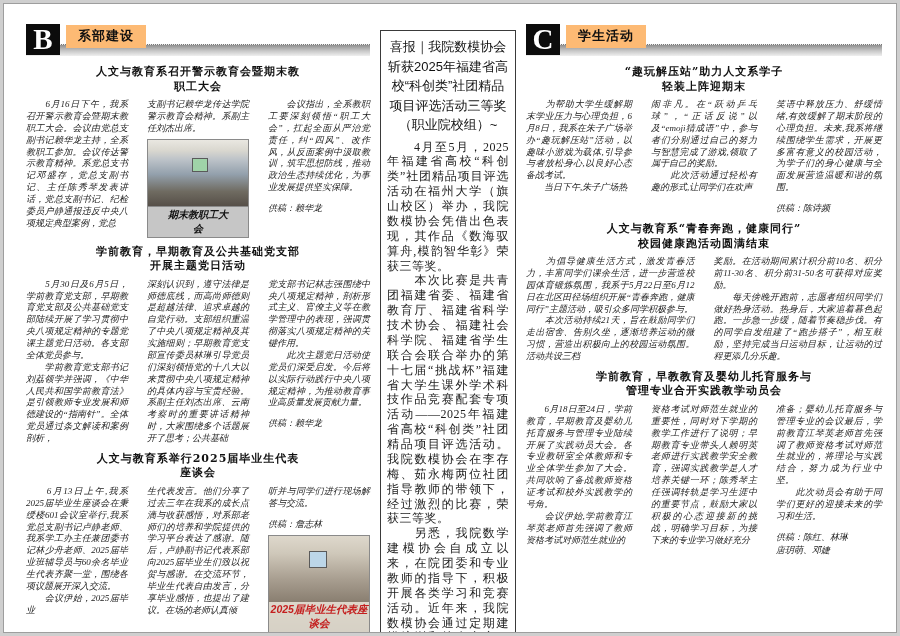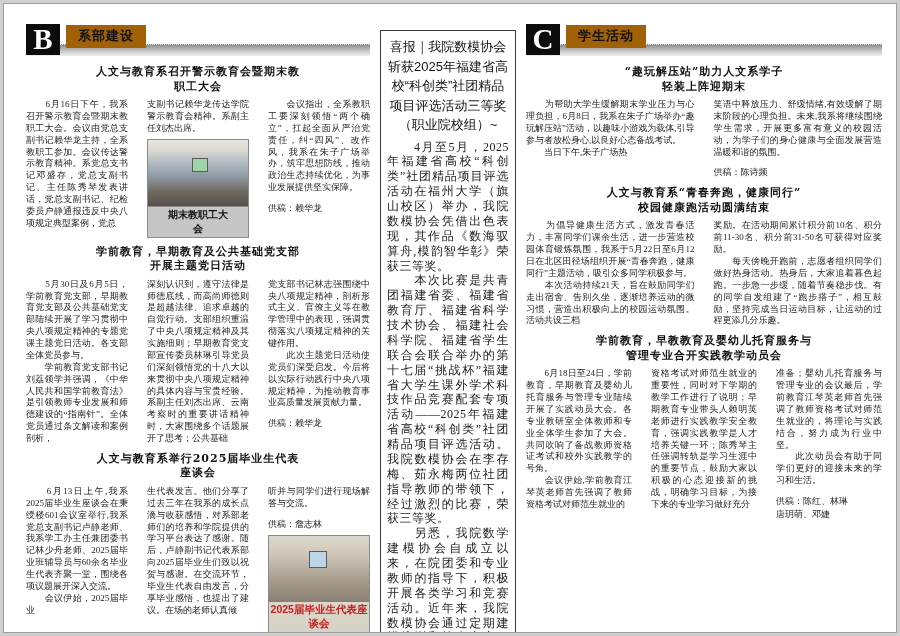--- a/index.html
+++ b/index.html
@@ -12,30 +12,30 @@
   .col-right{flex:1 1 auto;min-width:0;}
 
   
   .sec-head{position:relative;height:34px;margin-bottom:4px;}
   .band{position:absolute;left:0;right:0;bottom:2px;height:11px;
         background:linear-gradient(180deg,#8f8f8f 0%,#c9c9c9 55%,#efefef 100%);
         border-top:1px dotted #777;}
   .badge{position:absolute;left:0;top:0;width:34px;height:31px;background:#0c0c0c;color:#fff;
          font-family:"Liberation Serif",serif;font-size:29px;font-weight:bold;
          text-align:center;line-height:30px;z-index:2;}
-  .chip{position:absolute;left:40px;top:1px;background:#a16207;color:#111;font-weight:bold;
+  .chip{position:absolute;left:40px;top:1px;background:#fdba74;color:#111;font-weight:bold;
         font-size:13px;padding:2px 12px 3px;z-index:2;letter-spacing:1px;font-family:"Liberation Sans",sans-serif;}
 
   
   .headline{font-weight:bold;color:#111;text-align:center;font-size:11px;line-height:1.32;
             margin:7px 0 5px;white-space:pre-line;letter-spacing:1px;
             font-family:"DejaVu Serif","Liberation Serif",serif;}
 
   
-  .cols{display:flex;gap:19px;}
+  .cols{display:flex;gap:19px;font-style:italic;}
   .ccol{flex:1 1 0;min-width:0;}
   .coltext{font-size:9px;line-height:1.32;color:#1c1c1c;text-align:justify;white-space:pre-line;}
   .byline{font-size:9px;color:#1c1c1c;margin-top:8px;padding-right:2px;white-space:pre-line;}
 
   
   .photo{position:relative;border:1px solid #8a8a8a;margin-top:4px;overflow:hidden;}
   .photo-a{height:66px;background:
       linear-gradient(180deg,#e9e7e1 0%,#d9d7cf 16%,#bcc2c8 30%,#93a0ac 52%,#6f6b61 78%,#564f48 100%);}
   .photo-a::after{content:"";position:absolute;left:44%;top:28%;width:14%;height:18%;
       background:#9fd3a8;border:1px solid #5a5a5a;}
@@ -76,21 +76,21 @@
           <div class="cols">
             <div class="ccol">
               <div class="coltext">　　6月16日下午，我系召开警示教育会暨期末教职工大会。会议由党总支副书记赖华龙主持，全系教职工参加。会议传达警示教育精神。系党总支书记邓盛存，党总支副书记、主任陈秀琴发表讲话，党总支副书记、纪检委员户静通报违反中央八项规定典型案例，党总</div>
             </div>
             <div class="ccol">
               <div class="coltext">支副书记赖华龙传达学院警示教育会精神。系副主任刘杰出席。</div>
               <div class="photo photo-a"></div>
               <div class="photo-cap-bar">期末教职工大会</div>
             </div>
             <div class="ccol">
-              <div class="coltext">　　会议指出，全系教职工要深刻领悟“两个确立”，扛起全面从严治党责任，纠“四风”、改作风，我系在朱子广场举办，筑牢思想防线，推动政治生态持续优化，为事业发展提供坚实保障。</div>
+              <div class="coltext">　　会议指出，全系教职工要深刻领悟“职工大会”，扛起全面从严治党责任，纠“四风”、改作风，从反面案例中汲取教训，筑牢思想防线，推动政治生态持续优化，为事业发展提供坚实保障。</div>
               <div class="byline">供稿：赖华龙</div>
             </div>
           </div>
         </div>
 
         <div>
           <div class="headline">学前教育，早期教育及公共基础党支部
 开展主题党日活动</div>
           <div class="cols">
             <div class="ccol">
@@ -148,20 +148,24 @@
 
         <div>
           <div class="headline">“趣玩解压站”助力人文系学子
 轻装上阵迎期末</div>
           <div class="cols">
             <div class="ccol">
               <div class="coltext">　　为帮助大学生缓解期末学业压力与心理负担，6月8日，我系在朱子广场举办“趣玩解压站”活动，以趣味小游戏为载体,引导参与者放松身心,以良好心态备战考试。
 　　当日下午,朱子广场热</div>
             </div>
             <div class="ccol">
+              <div class="coltext">闹非凡。在“跃动乒乓球”，“正话反说”以及“emoji猜成语”中，参与者们分别通过自己的努力与智慧完成了游戏,领取了属于自己的奖励。
+　　此次活动通过轻松有趣的形式,让同学们在欢声</div>
+            </div>
+            <div class="ccol">
               <div class="coltext">笑语中释放压力、舒缓情绪,有效缓解了期末阶段的心理负担。未来,我系将继续围绕学生需求，开展更多富有意义的校园活动，为学子们的身心健康与全面发展营造温暖和谐的氛围。</div>
               <div class="byline">供稿：陈诗频</div>
             </div>
           </div>
         </div>
 
         <div>
           <div class="headline">人文与教育系“青春奔跑，健康同行”
 校园健康跑活动圆满结束</div>
           <div class="cols">

